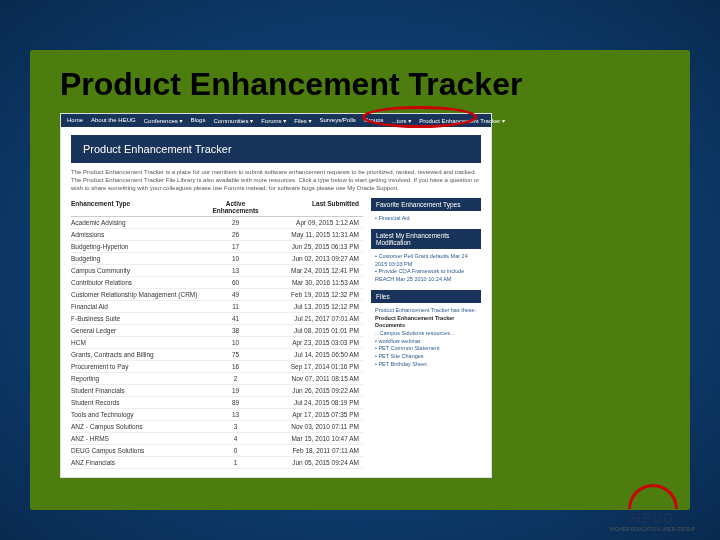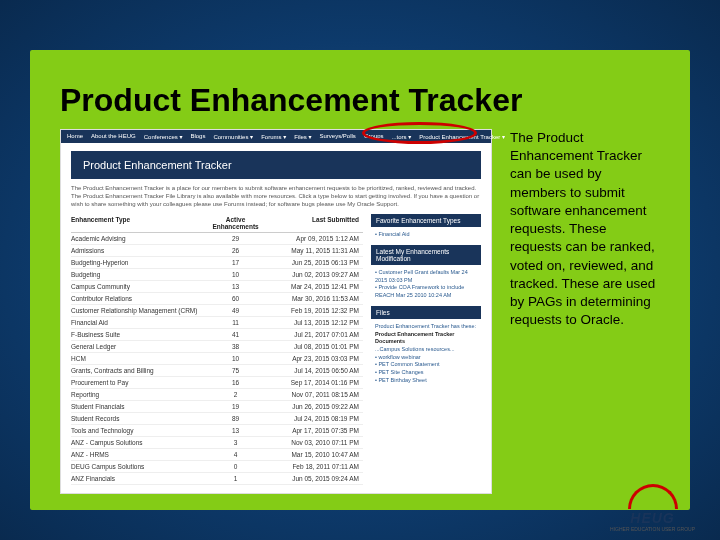--- a/index.html
+++ b/index.html
@@ -15,23 +15,23 @@
     position: absolute;
     top: 0; left: 0; right: 0; bottom: 0;
     background: radial-gradient(ellipse at center, #2a5a8f 0%, #0d3a6b 60%, #092a4f 100%);
   }
   .content-area {
     position: absolute;
     top: 50px;
     left: 30px;
     right: 30px;
     bottom: 30px;
-    background: #84cc16;
+    background: #4d7c0f;
     border-radius: 2px;
-    padding: 32px 30px;
+    padding: 16px 30px;
   }
   .slide-title {
     font-size: 32px;
     font-weight: bold;
     color: #000;
     margin-bottom: 10px;
   }
   .screenshot-wrap {
     position: relative;
     display: flex;
@@ -309,21 +309,20 @@
               <div>• workflow webinar</div>
               <div>• PET Common Statement</div>
               <div>• PET Site Changes</div>
               <div>• PET Birthday Sheet</div>
             </div>
           </div>
         </div>
       </div>
     </div>
 
-    <div class="callout">The Product Enhancement Tracker can be used by members to submit software enhancement requests. These requests can be ranked, voted on, reviewed, and tracked. These are used by PAGs in determining requests to Oracle.</div>
   </div>
 </div>
 
 <div class="logo">
   <div class="logo-arc"></div>
   <div class="logo-text">HEUG</div>
   <div class="logo-sub">HIGHER EDUCATION USER GROUP</div>
 </div>
 
 </body></html>

